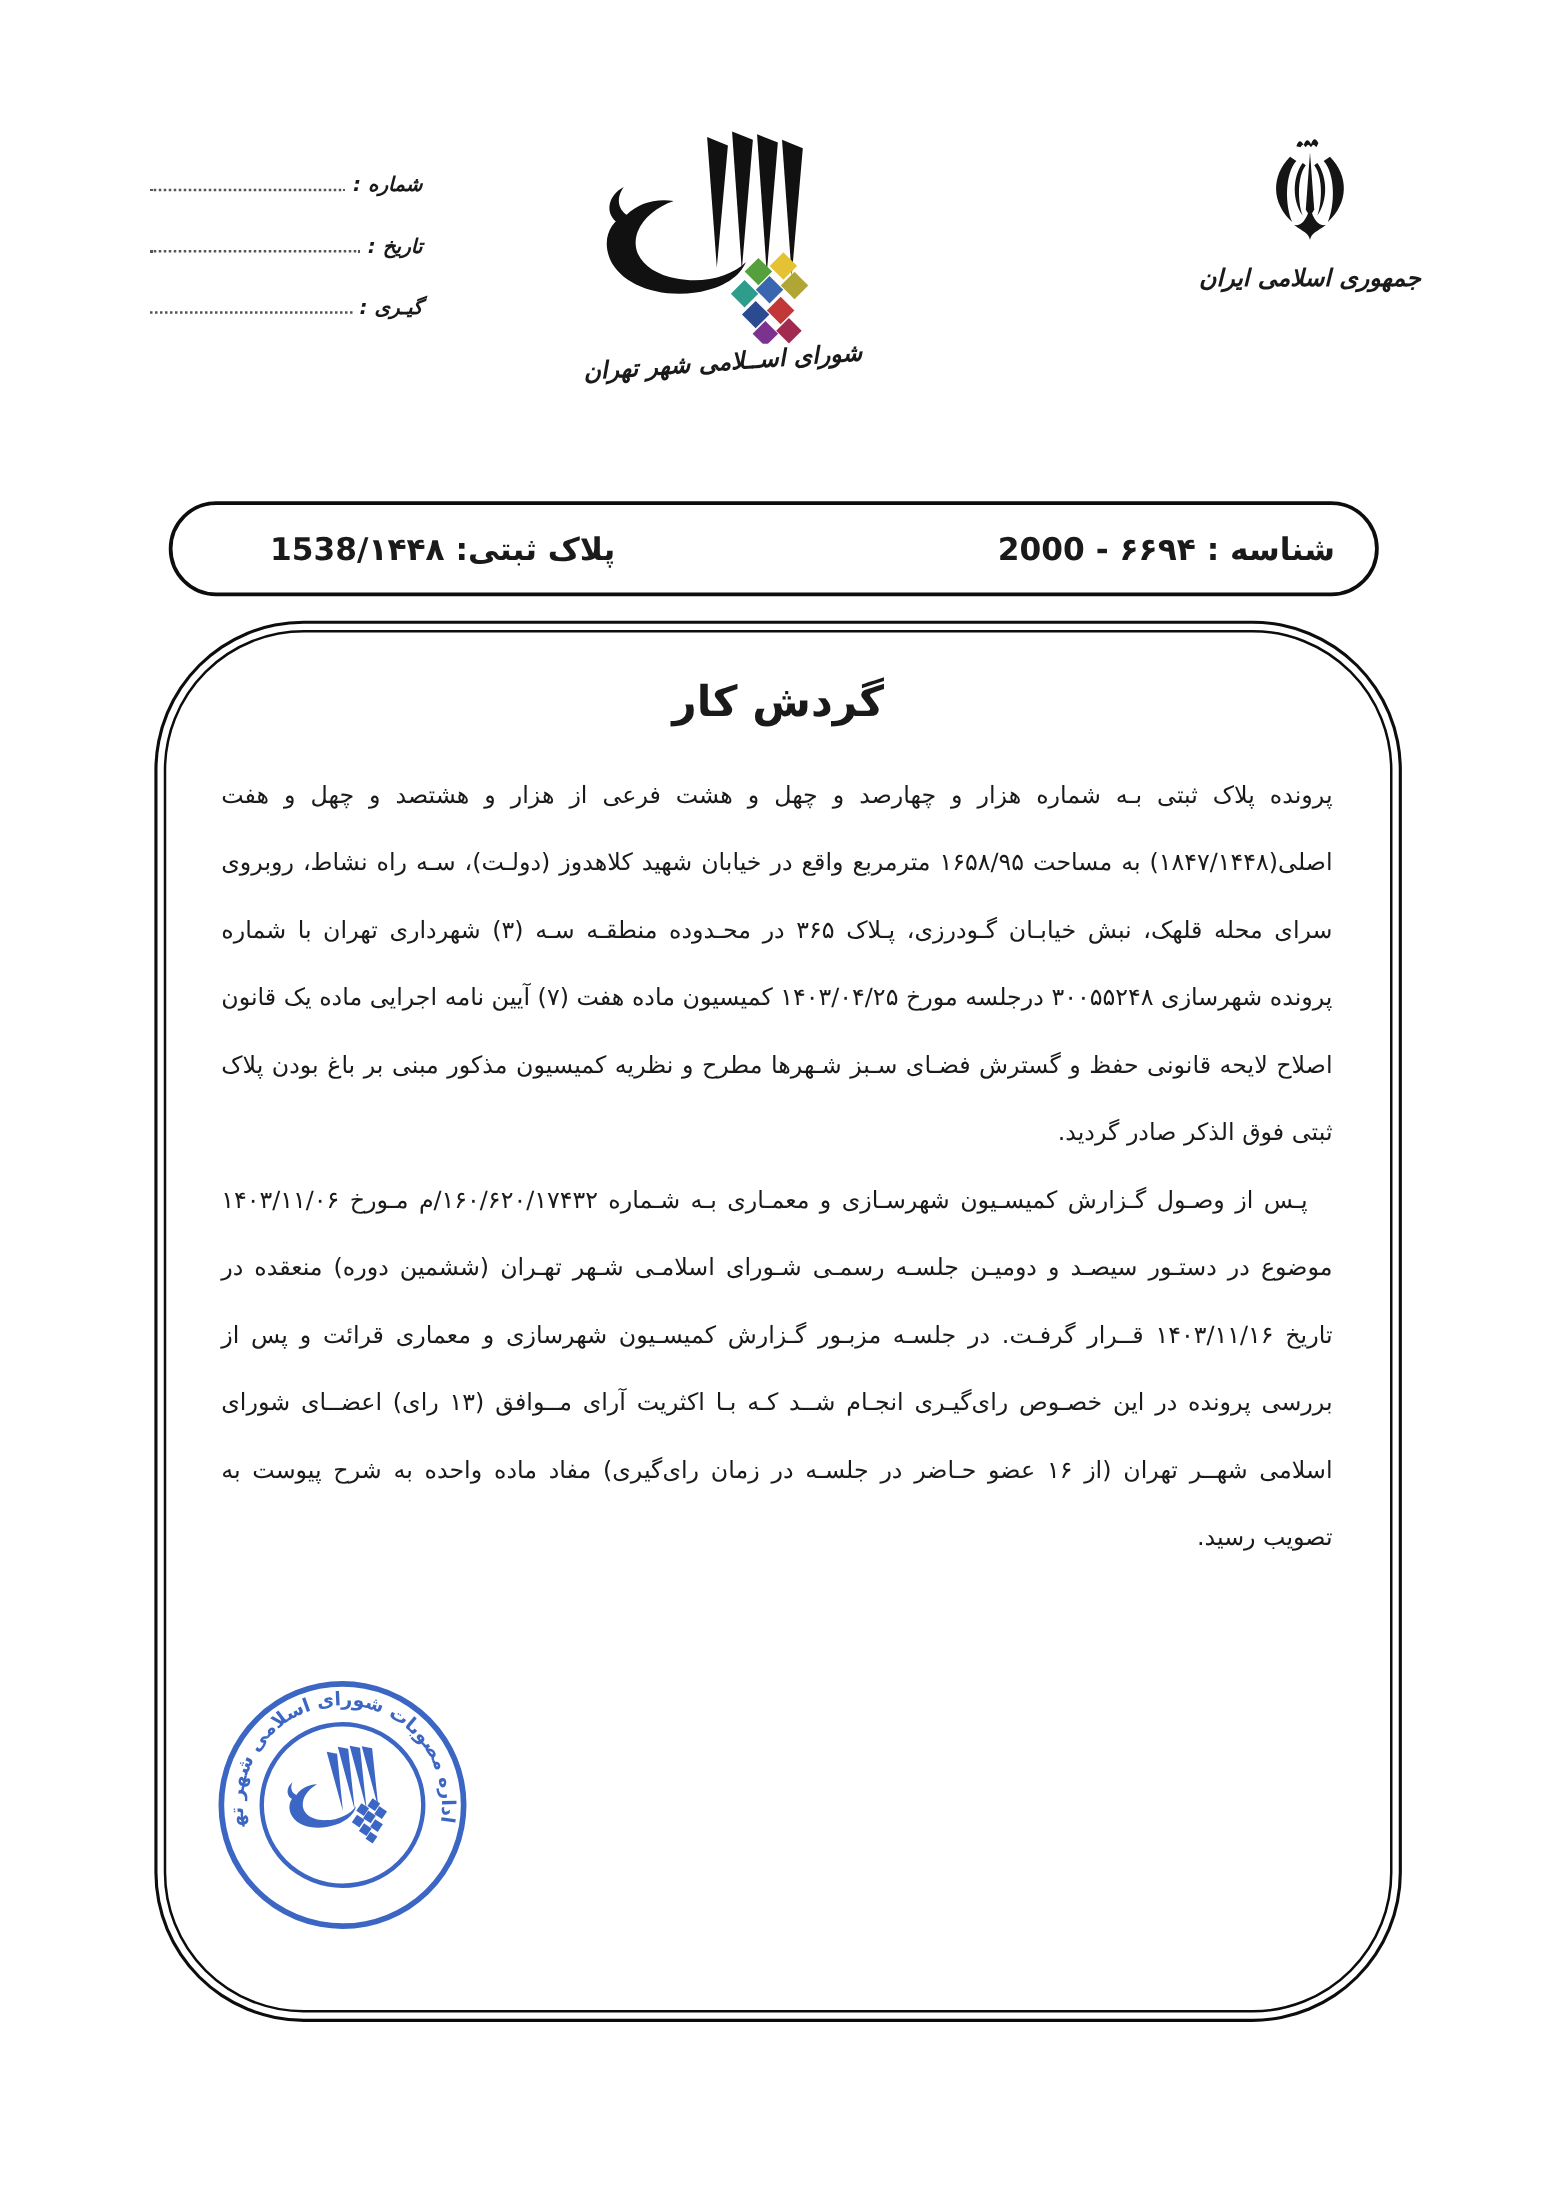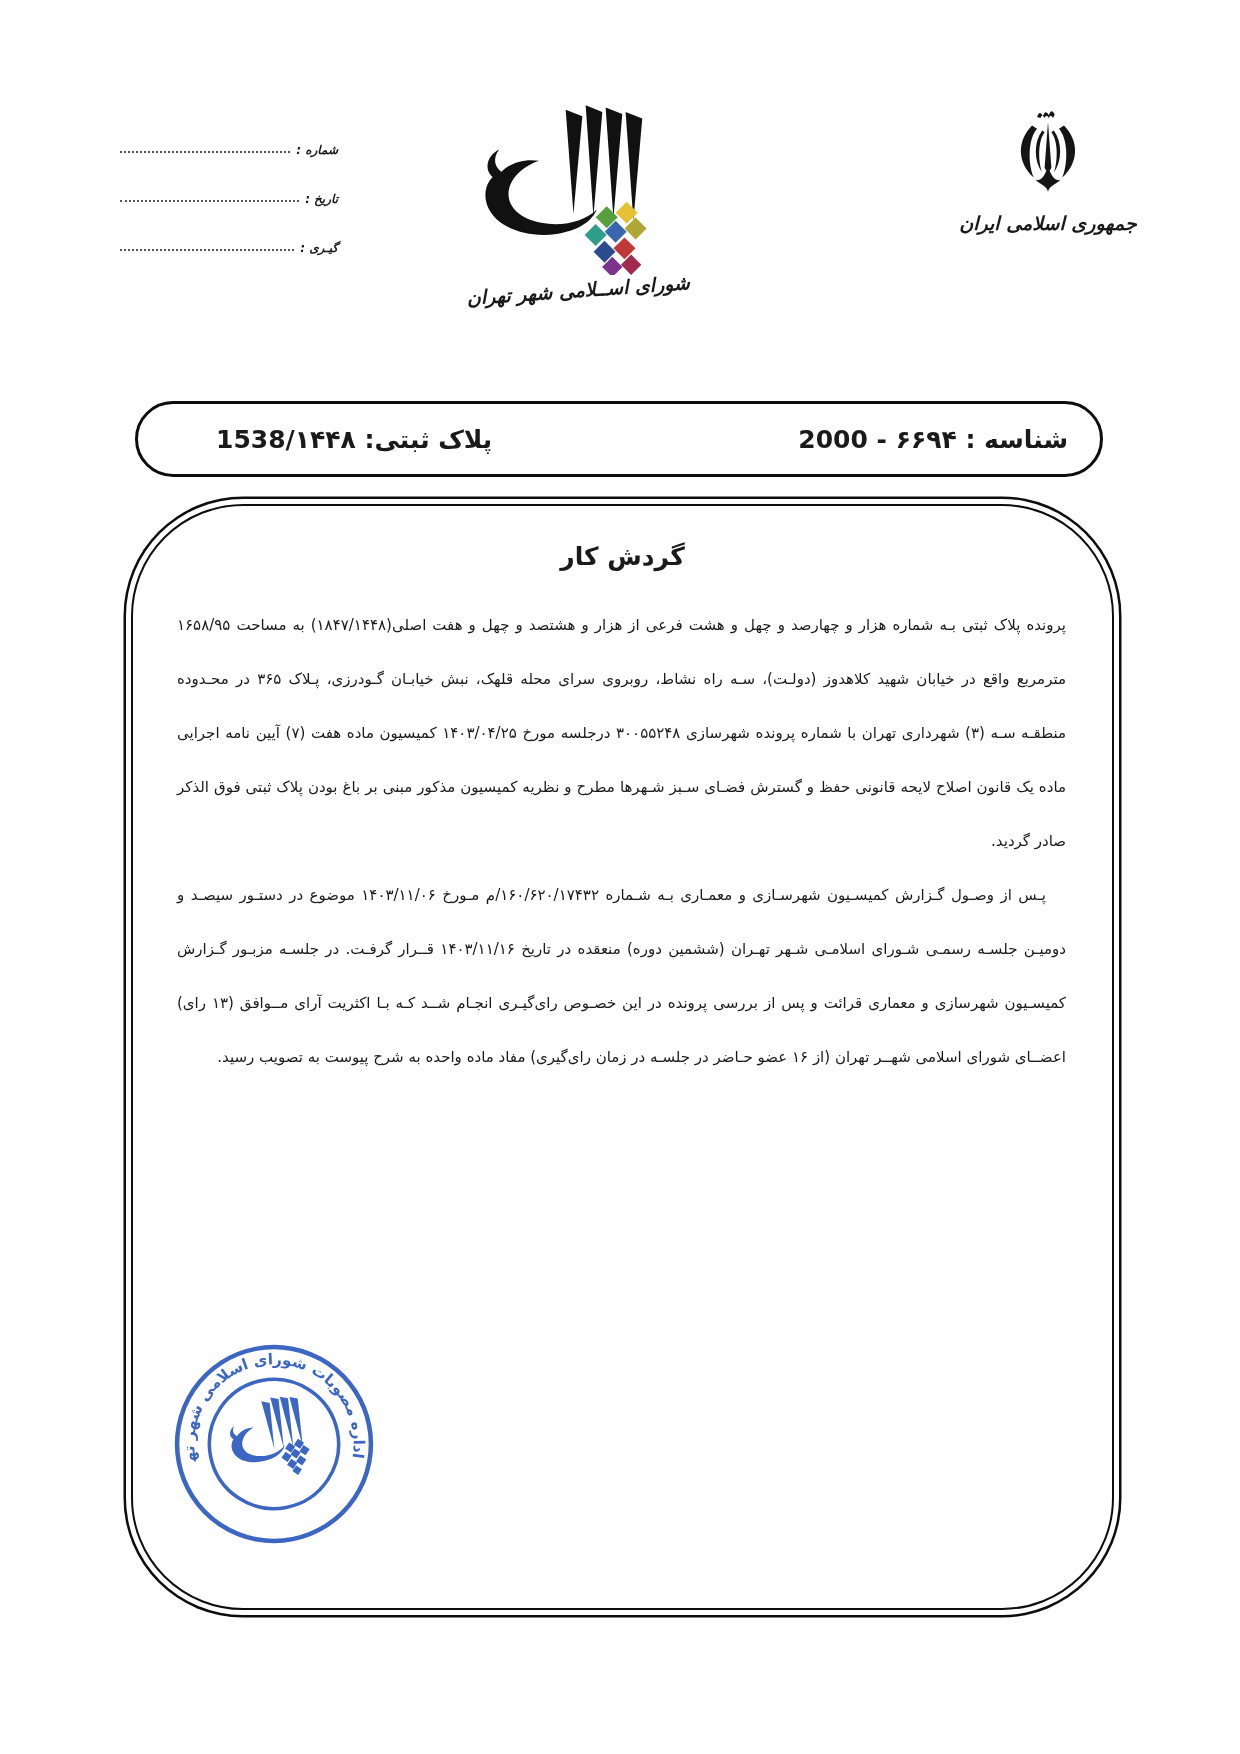--- a/index.html
+++ b/index.html
@@ -5,21 +5,21 @@
   * { margin:0; padding:0; box-sizing:border-box; }
   html,body { background:#e8e8e8; }
   .page {
     position:relative; width:1240px; height:1754px; margin:0 auto;
     background:#ffffff; overflow:hidden;
     font-family:"DejaVu Sans", sans-serif; color:#1a1a1a;
   }
   
   .fields { position:absolute; left:120px; top:133px; width:218px; direction:rtl; }
   .field-row { display:flex; align-items:flex-end; margin-bottom:25px; height:24px; }
-  .field-label { font-size:12px; font-weight:bold; font-style:italic; white-space:nowrap; padding-left:6px; }
+  .field-label { font-size:16px; font-weight:bold; font-style:italic; white-space:nowrap; padding-left:6px; }
   .field-dots { flex:1; border-bottom:2px dotted #555; height:1px; margin-bottom:4px; }
   
   .council { position:absolute; left:468px; top:103px; width:222px; text-align:center; }
   .council-caption { font-size:19px; font-weight:bold; font-style:italic; direction:rtl;
     transform:rotate(-4deg); margin-top:0px; white-space:nowrap; letter-spacing:-0.5px; }
   
   .emblem { position:absolute; left:953px; top:106px; width:190px; text-align:center; }
   .emblem-caption { font-size:19px; font-weight:bold; font-style:italic; direction:rtl; margin-top:6px; white-space:nowrap; }
   
   .ref-bar {
@@ -29,24 +29,24 @@
     padding:0 32px 0 78px; font-weight:bold; font-size:25px;
   }
   .ref-item { white-space:nowrap; }
   
   .main-box {
     position:absolute; left:131px; top:504px; width:983px; height:1106px;
     border:2.5px solid #0d0d0d; border-radius:112px;
     box-shadow:0 0 0 5px #ffffff, 0 0 0 7.5px #0d0d0d;
     background:#fff;
   }
-  .doc-title { text-align:center; font-size:25px; font-weight:bold; margin-top:36px; direction:rtl; }
+  .doc-title { text-align:center; font-size:34px; font-weight:bold; margin-top:36px; direction:rtl; }
   .doc-body {
     margin:27px 46px 0 44px; direction:rtl;
-    font-size:15px; line-height:54px; text-align:justify; text-align-last:right;
+    font-size:19px; line-height:54px; text-align:justify; text-align-last:right;
   }
   .doc-body p { margin:0; }
   .doc-body p.indent { text-indent:20px; }
   
   .stamp { position:absolute; left:168px; top:1338px; width:212px; height:212px;
     transform:rotate(-11deg); opacity:0.93; z-index:5; }
 </style>
 </head>
 <body>
 

